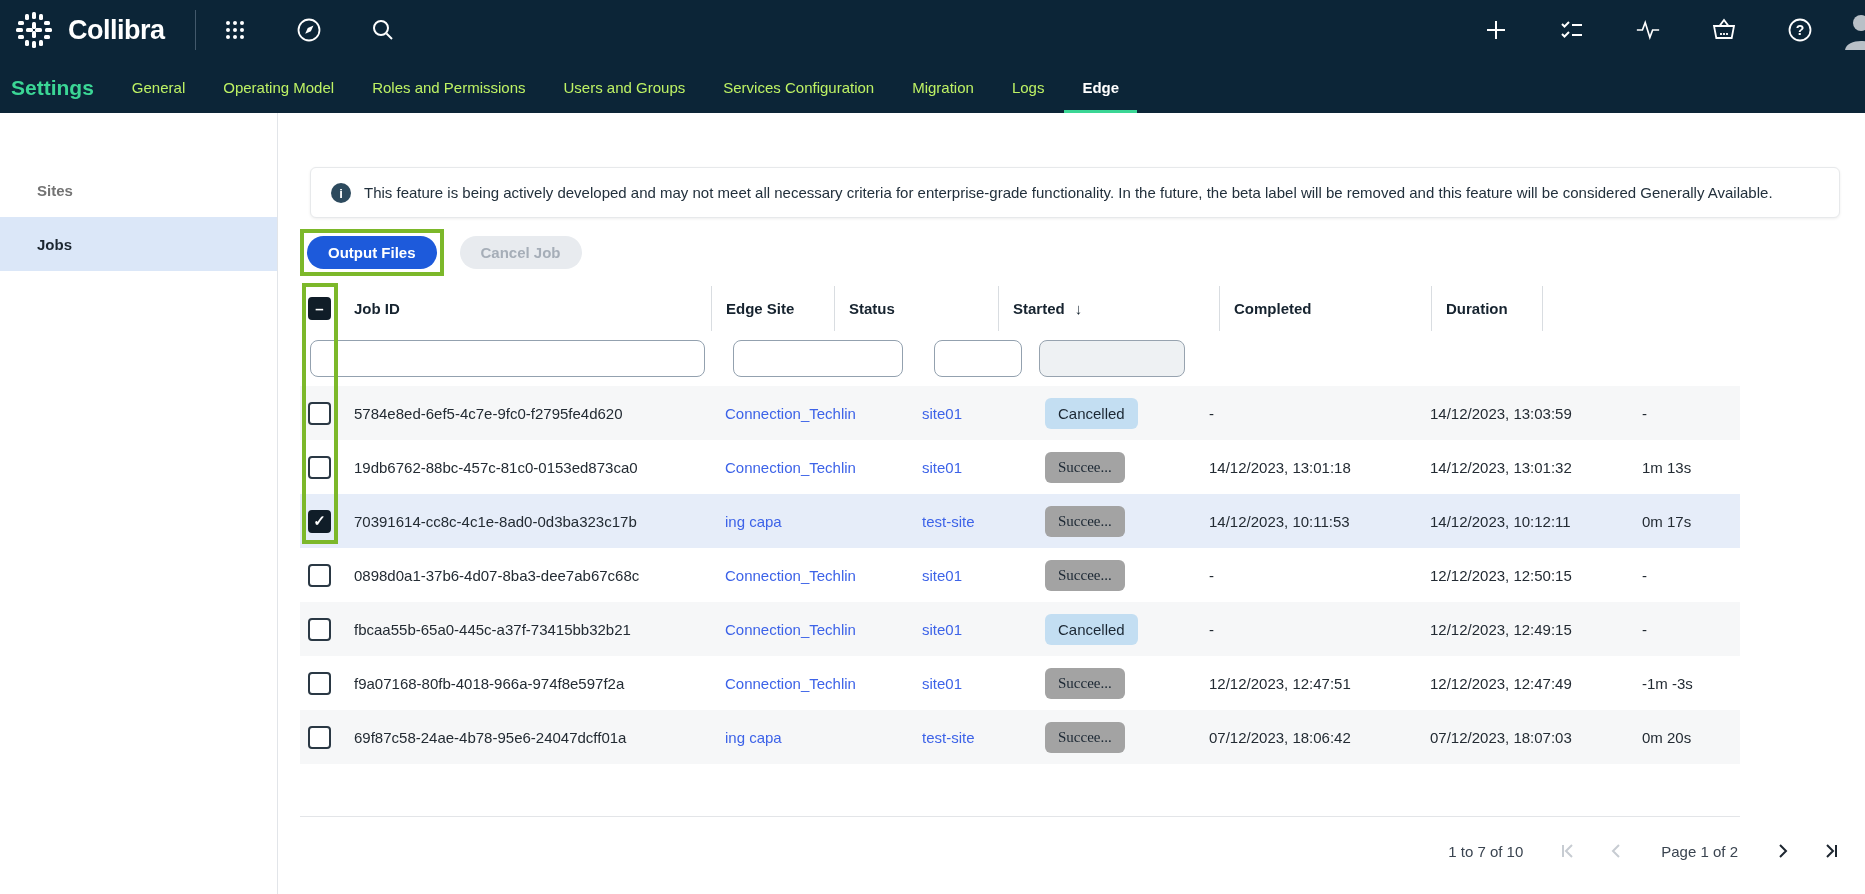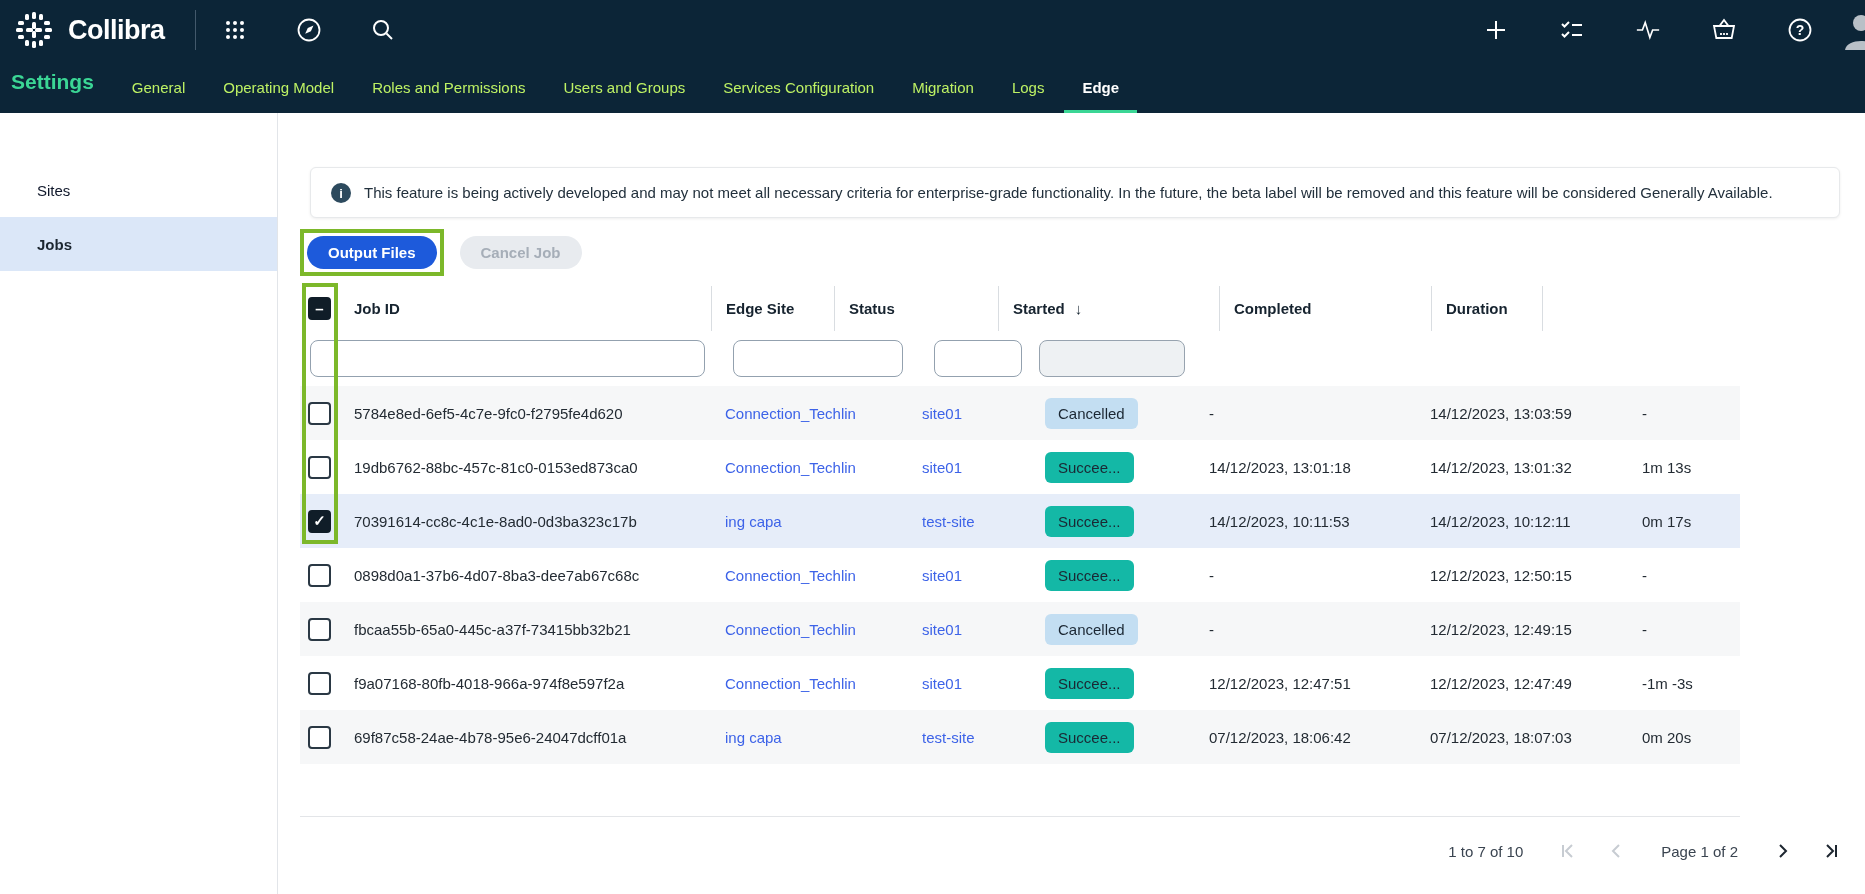--- a/index.html
+++ b/index.html
@@ -11,28 +11,28 @@
   .tb-row1 { height:60px; display:flex; align-items:center; padding:0 0 0 12px; }
   .brand { display:flex; align-items:center; gap:12px; }
   .brand-name { color:#fff; font-size:27px; font-weight:600; letter-spacing:-0.5px; }
   .vdiv { width:1px; height:40px; background:#43596b; margin:0 26px 0 30px; }
   .tb-icons { display:flex; align-items:center; gap:48px; }
   .tb-icon { background:none; border:none; cursor:pointer; display:flex; align-items:center; justify-content:center; width:26px; height:26px; }
   .tb-spacer { flex:1; }
   .tb-right { display:flex; align-items:center; gap:50px; margin-right:28px; }
   .avatar { width:40px; height:40px; margin-right:-16px; overflow:hidden; flex-shrink:0; }
   .tb-row2 { height:53px; display:flex; align-items:flex-end; padding-left:11px; }
-  .nav-title { color:#3bd695; font-size:21px; font-weight:700; padding-bottom:19px; margin-right:38px; }
+  .nav-title { color:#3bd695; font-size:21px; font-weight:700; padding-bottom:13px; margin-right:38px; }
   .tab { color:#bef264; font-size:15px; padding-bottom:17px; margin-right:38px; cursor:pointer; }
   .tab.active { color:#fff; font-weight:700; padding:0 18px 14px 18px; margin:0 20px 0 -18px; border-bottom:3px solid #3bd695; }
 
   
   .main { display:flex; height:781px; }
   .sidebar { width:278px; border-right:1px solid #e2e5e9; padding-top:50px; flex-shrink:0; }
-  .side-item { height:54px; display:flex; align-items:center; padding-left:37px; font-size:15px; color:#0f172a; cursor:pointer; }
+  .side-item { height:54px; display:flex; align-items:center; padding-left:37px; font-size:15px; color:#737373; cursor:pointer;font-weight:bold; }
   .side-item.active { background:#dbe7f8; font-weight:700; color:#1c2630; }
   .content { flex:1; padding-left:22px; position:relative; }
 
   
   .banner { margin:54px 0 0 10px; width:1530px; border:1px solid #e7e9eb; border-radius:6px;
             box-shadow:0 1px 3px rgba(0,0,0,0.07); padding:13px 40px 13px 20px; display:flex; gap:13px; background:#fff; }
   .info-icon { width:20px; height:20px; min-width:20px; border-radius:50%; background:#2d4a5e; color:#fff;
                font-size:13px; font-weight:700; display:flex; align-items:center; justify-content:center; margin-top:2px; }
   .banner-text { font-size:15px; line-height:1.55; color:#22303c; max-width:1440px; }
 
@@ -66,21 +66,21 @@
   .f-select { background:#eef1f3; border-color:#97a3af; }
   .row { height:54px; font-size:15px; }
   .row:nth-child(odd) { background:#f6f7f8; }
   .row.selected { background:#e6edf9 !important; }
   .link { color:#3d63e8; cursor:pointer; }
   .cb { width:23px; height:23px; border:2px solid #2a3844; border-radius:4px; background:#fff; display:flex;
         align-items:center; justify-content:center; cursor:pointer; color:#fff; font-size:15px; font-weight:700; }
   .cb.dark, .cb.checked { background:#101d28; border-color:#101d28; }
   .badge { display:inline-block; border-radius:6px; padding:7px 13px; font-size:15px; color:#1b2733; }
   .badge.cancelled { background:#c3def2; }
-  .badge.succeeded { background:#14b8a6; }
+  .badge.succeeded { background:#a3a3a3;font-family:Liberation Serif, serif; }
   .anno-col { position:absolute; left:2px; top:-3px; width:36px; height:261px; border:4px solid #7cb82a;
               pointer-events:none; z-index:5; }
 
   
   .tdivider { width:1440px; height:1px; background:#e3e5e8; margin-top:52px; }
   .pagination { width:1540px; display:flex; justify-content:flex-end; align-items:center; gap:36px;
                 margin-top:25px; font-size:15px; color:#3a4450; }
   .pg-btn { background:none; border:none; cursor:pointer; display:flex; align-items:center; padding:0; }
   .pg-group { display:flex; gap:30px; }
 </style>

